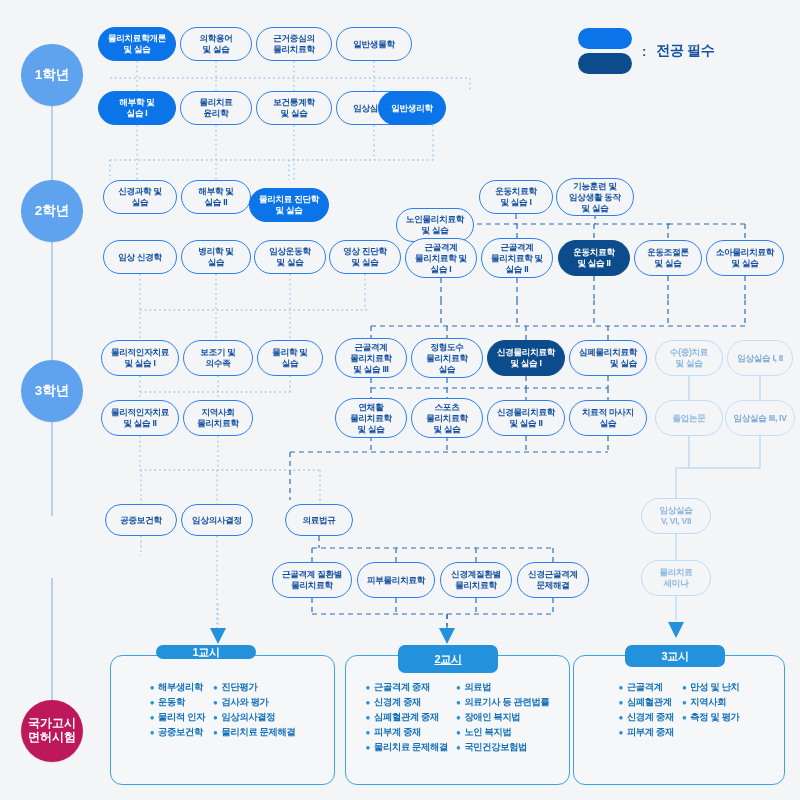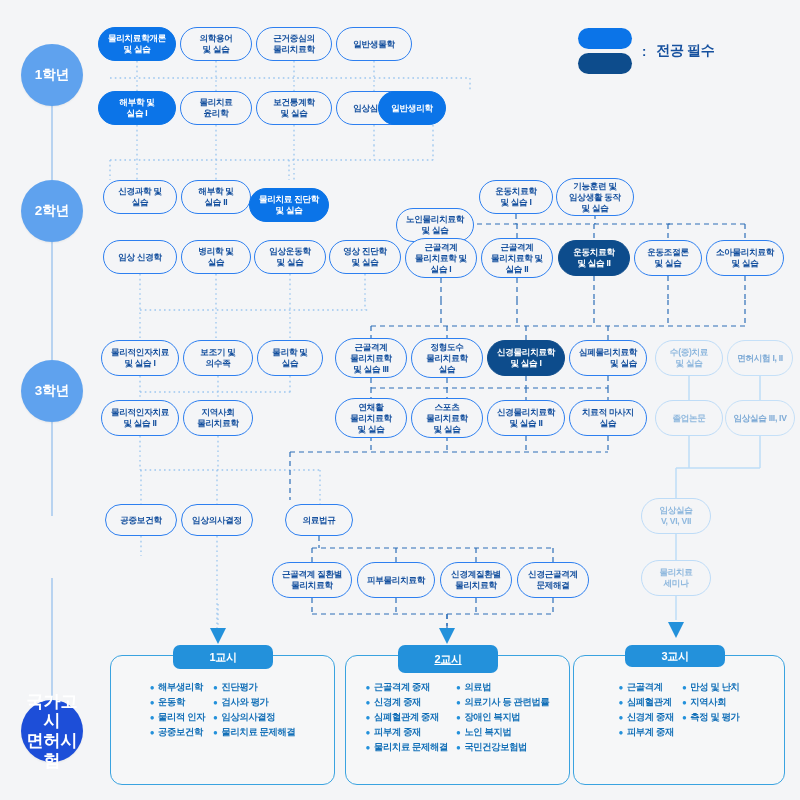--- a/index.html
+++ b/index.html
@@ -19,21 +19,21 @@
   
   .year-circle{
     position:absolute;border-radius:50%;
     background:#5fa2ee;color:#fff;
     display:flex;align-items:center;justify-content:center;
     text-align:center;font-weight:bold;line-height:1.15;
     box-shadow:0 1px 2px rgba(0,0,0,.06);
     z-index:4;
   }
   .year-circle.big{width:62px;height:62px;font-size:13.5px;}
-  .year-circle.exam{width:62px;height:62px;font-size:17px;background:#1d4ed8;}
+  .year-circle.exam{width:62px;height:62px;font-size:12px;background:#be185d;}
 
   
   .node{
     position:absolute;
     box-sizing:border-box;
     display:flex;align-items:center;justify-content:center;
     text-align:center;
     border-radius:999px;
     font-size:8.6px;line-height:1.28;font-weight:bold;
     letter-spacing:-.3px;
@@ -380,21 +380,21 @@
       <div class="node n-req2" style="left: 487px; top: 340px; width: 78px; height: 36px;">
         <span>신경물리치료학<br>및 실습 I</span>
       </div>
       <div class="node n-reg" style="left: 569px; top: 340px; width: 78px; height: 36px; text-align: right;">
         <span>심폐물리치료학<br>및 실습</span>
       </div>
       <div class="node n-pale" style="left: 655px; top: 340px; width: 68px; height: 36px;">
         <span>수(중)치료<br>및 실습</span>
       </div>
       <div class="node n-pale2" style="left: 727px; top: 340px; width: 66px; height: 36px;">
-        <span>면허시험 I, II</span>
+        <span>임상실습 I, II</span>
       </div>
       <div class="node n-reg" style="left: 101px; top: 400px; width: 78px; height: 36px;">
         <span>물리적인자치료<br>및 실습 II</span>
       </div>
       <div class="node n-reg" style="left: 183px; top: 400px; width: 70px; height: 36px;">
         <span>지역사회<br>물리치료학</span>
       </div>
       <div class="node n-reg" style="left: 335px; top: 398px; width: 72px; height: 40px;">
         <span>연채활<br>물리치료학<br>및 실습</span>
       </div>
@@ -475,21 +475,21 @@
             <span class="bu">●</span>
             <span>임상의사결정</span>
           </div>
           <div class="exam-item">
             <span class="bu">●</span>
             <span>물리치료 문제해결</span>
           </div>
         </div>
       </div>
   </div>
-  <div class="exam-tab" style="left:173px;top:645px;width:100px;height:24px;">
+  <div class="exam-tab" style="left:156px;top:645px;width:100px;height:14px;">
     <span>1교시</span>
   </div>
 
   <div class="exam-panel" style="left:345px;top:655px;width:225px;height:130px;">
     <div class="exam-cols">
         <div class="exam-col">
           <div class="exam-item">
             <span class="bu">●</span>
             <span>근골격계 중재</span>
           </div>

